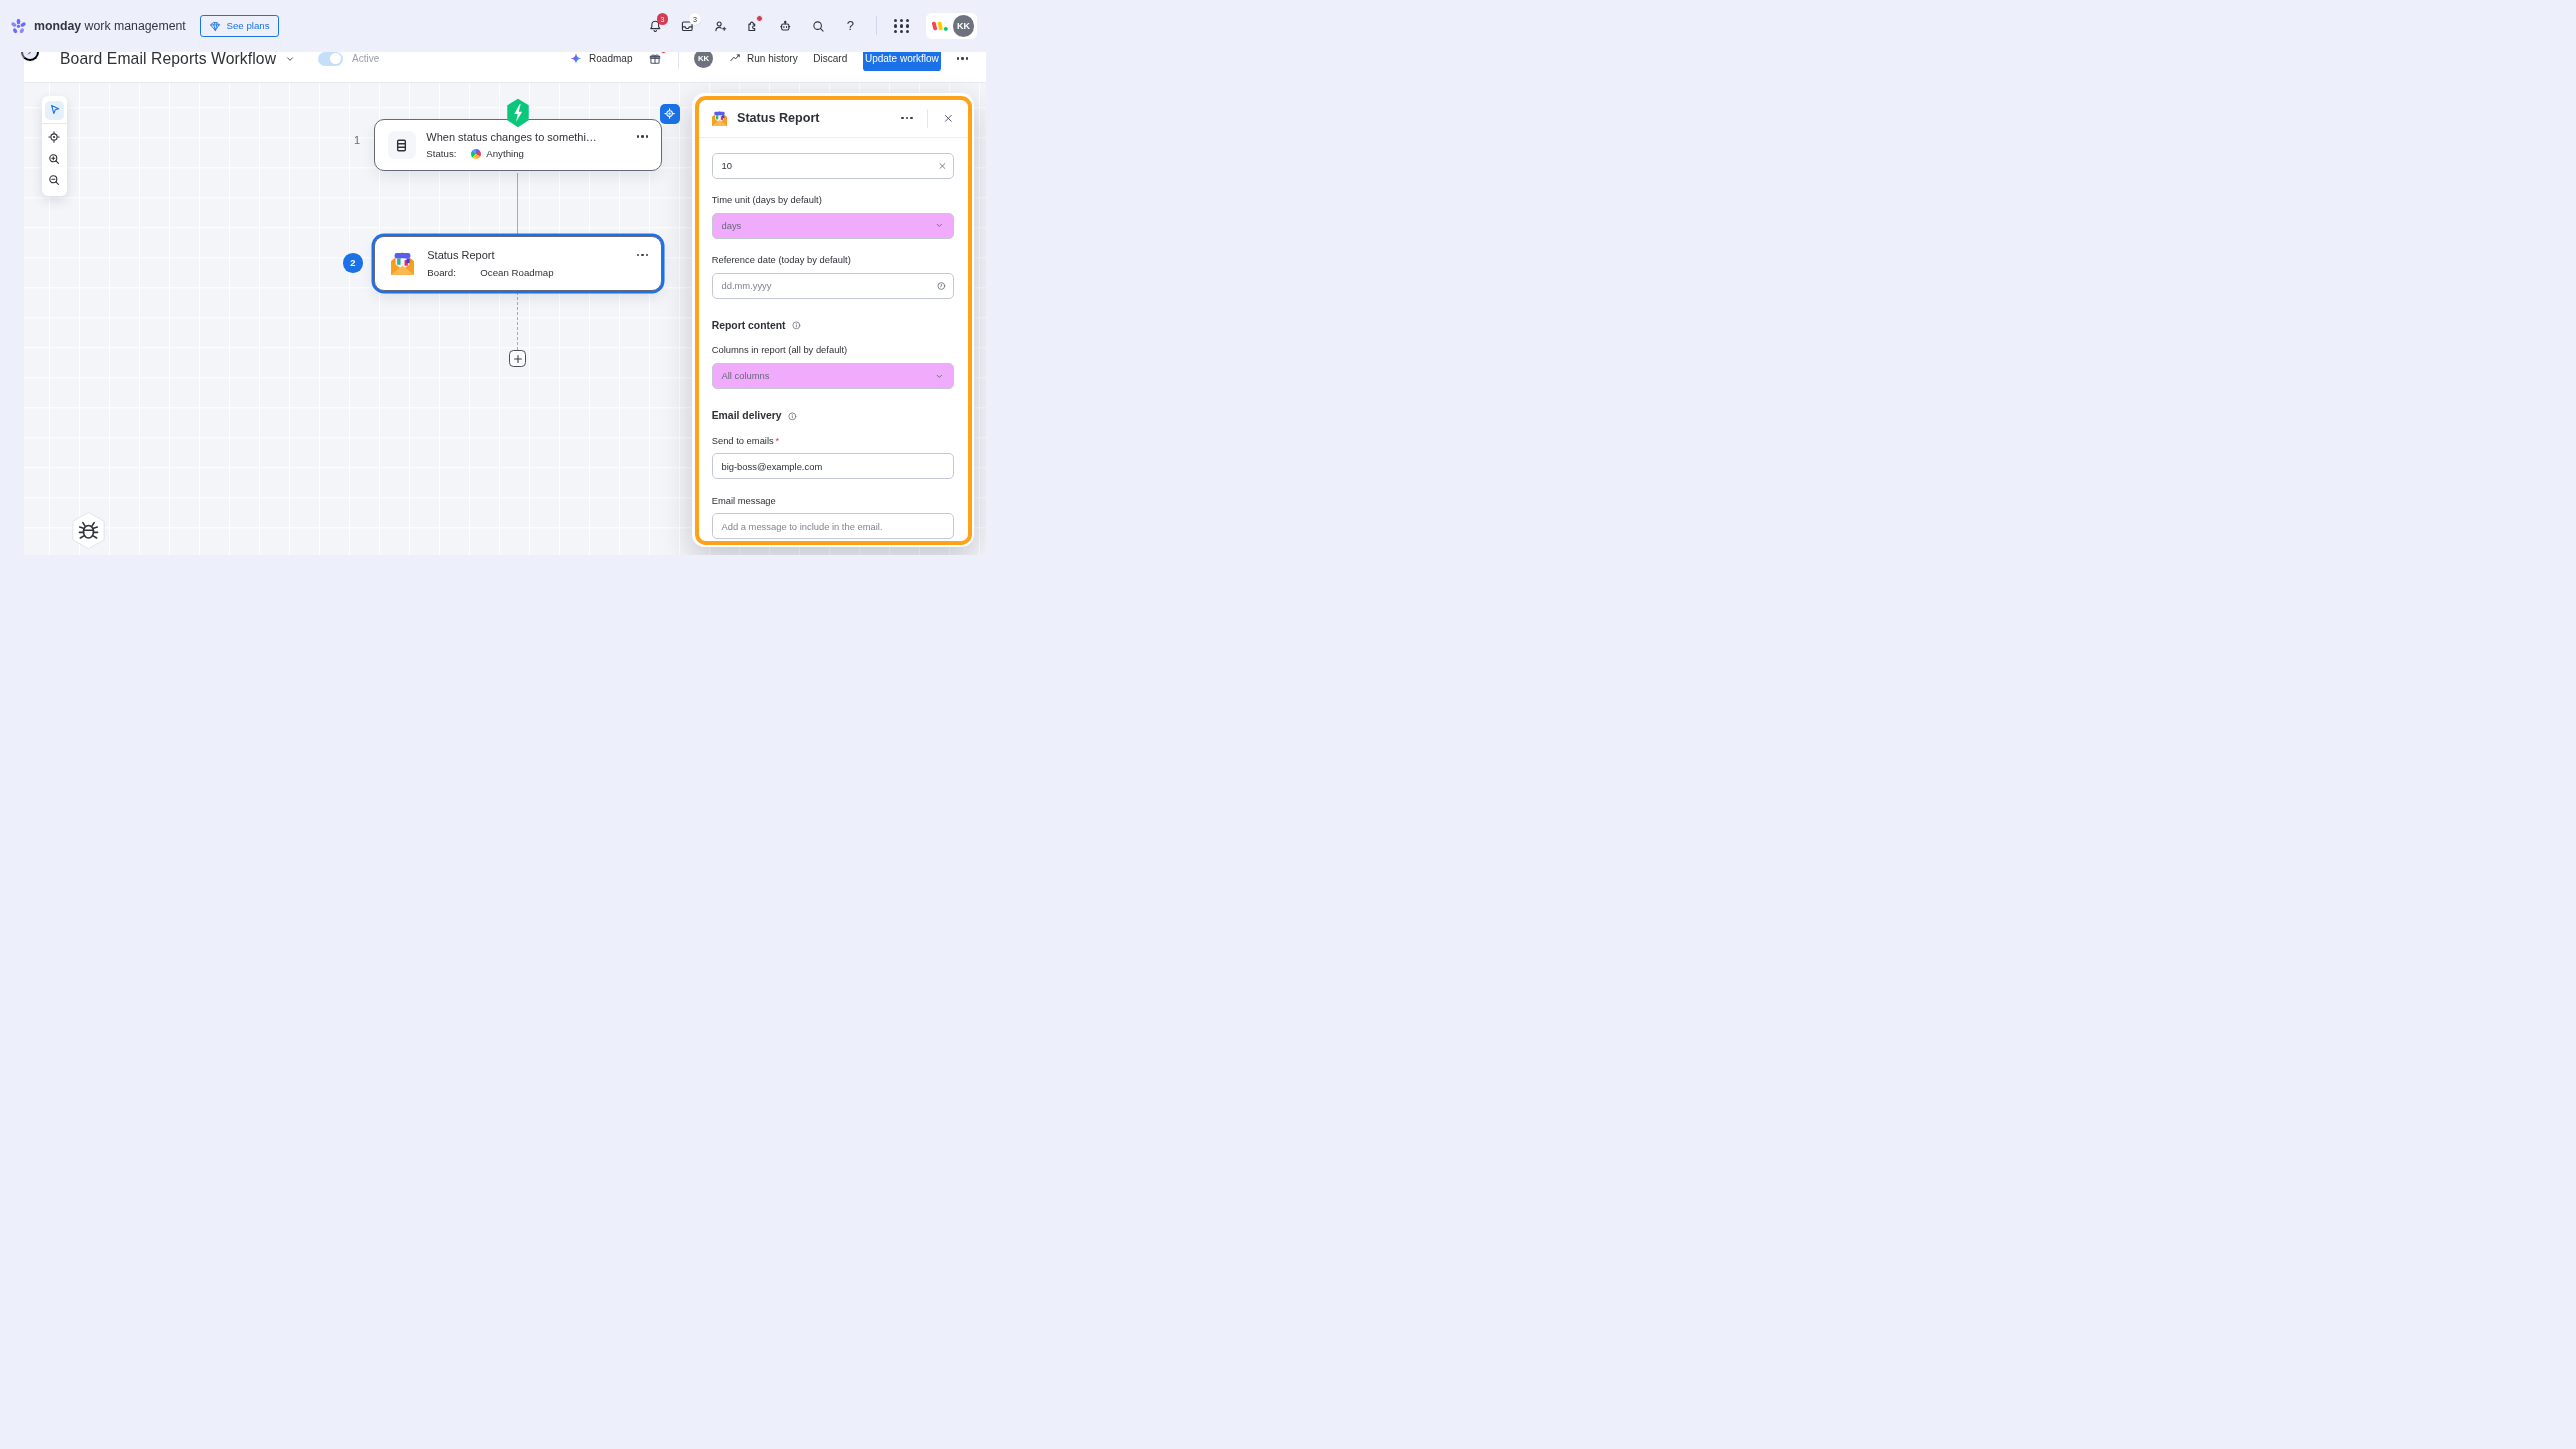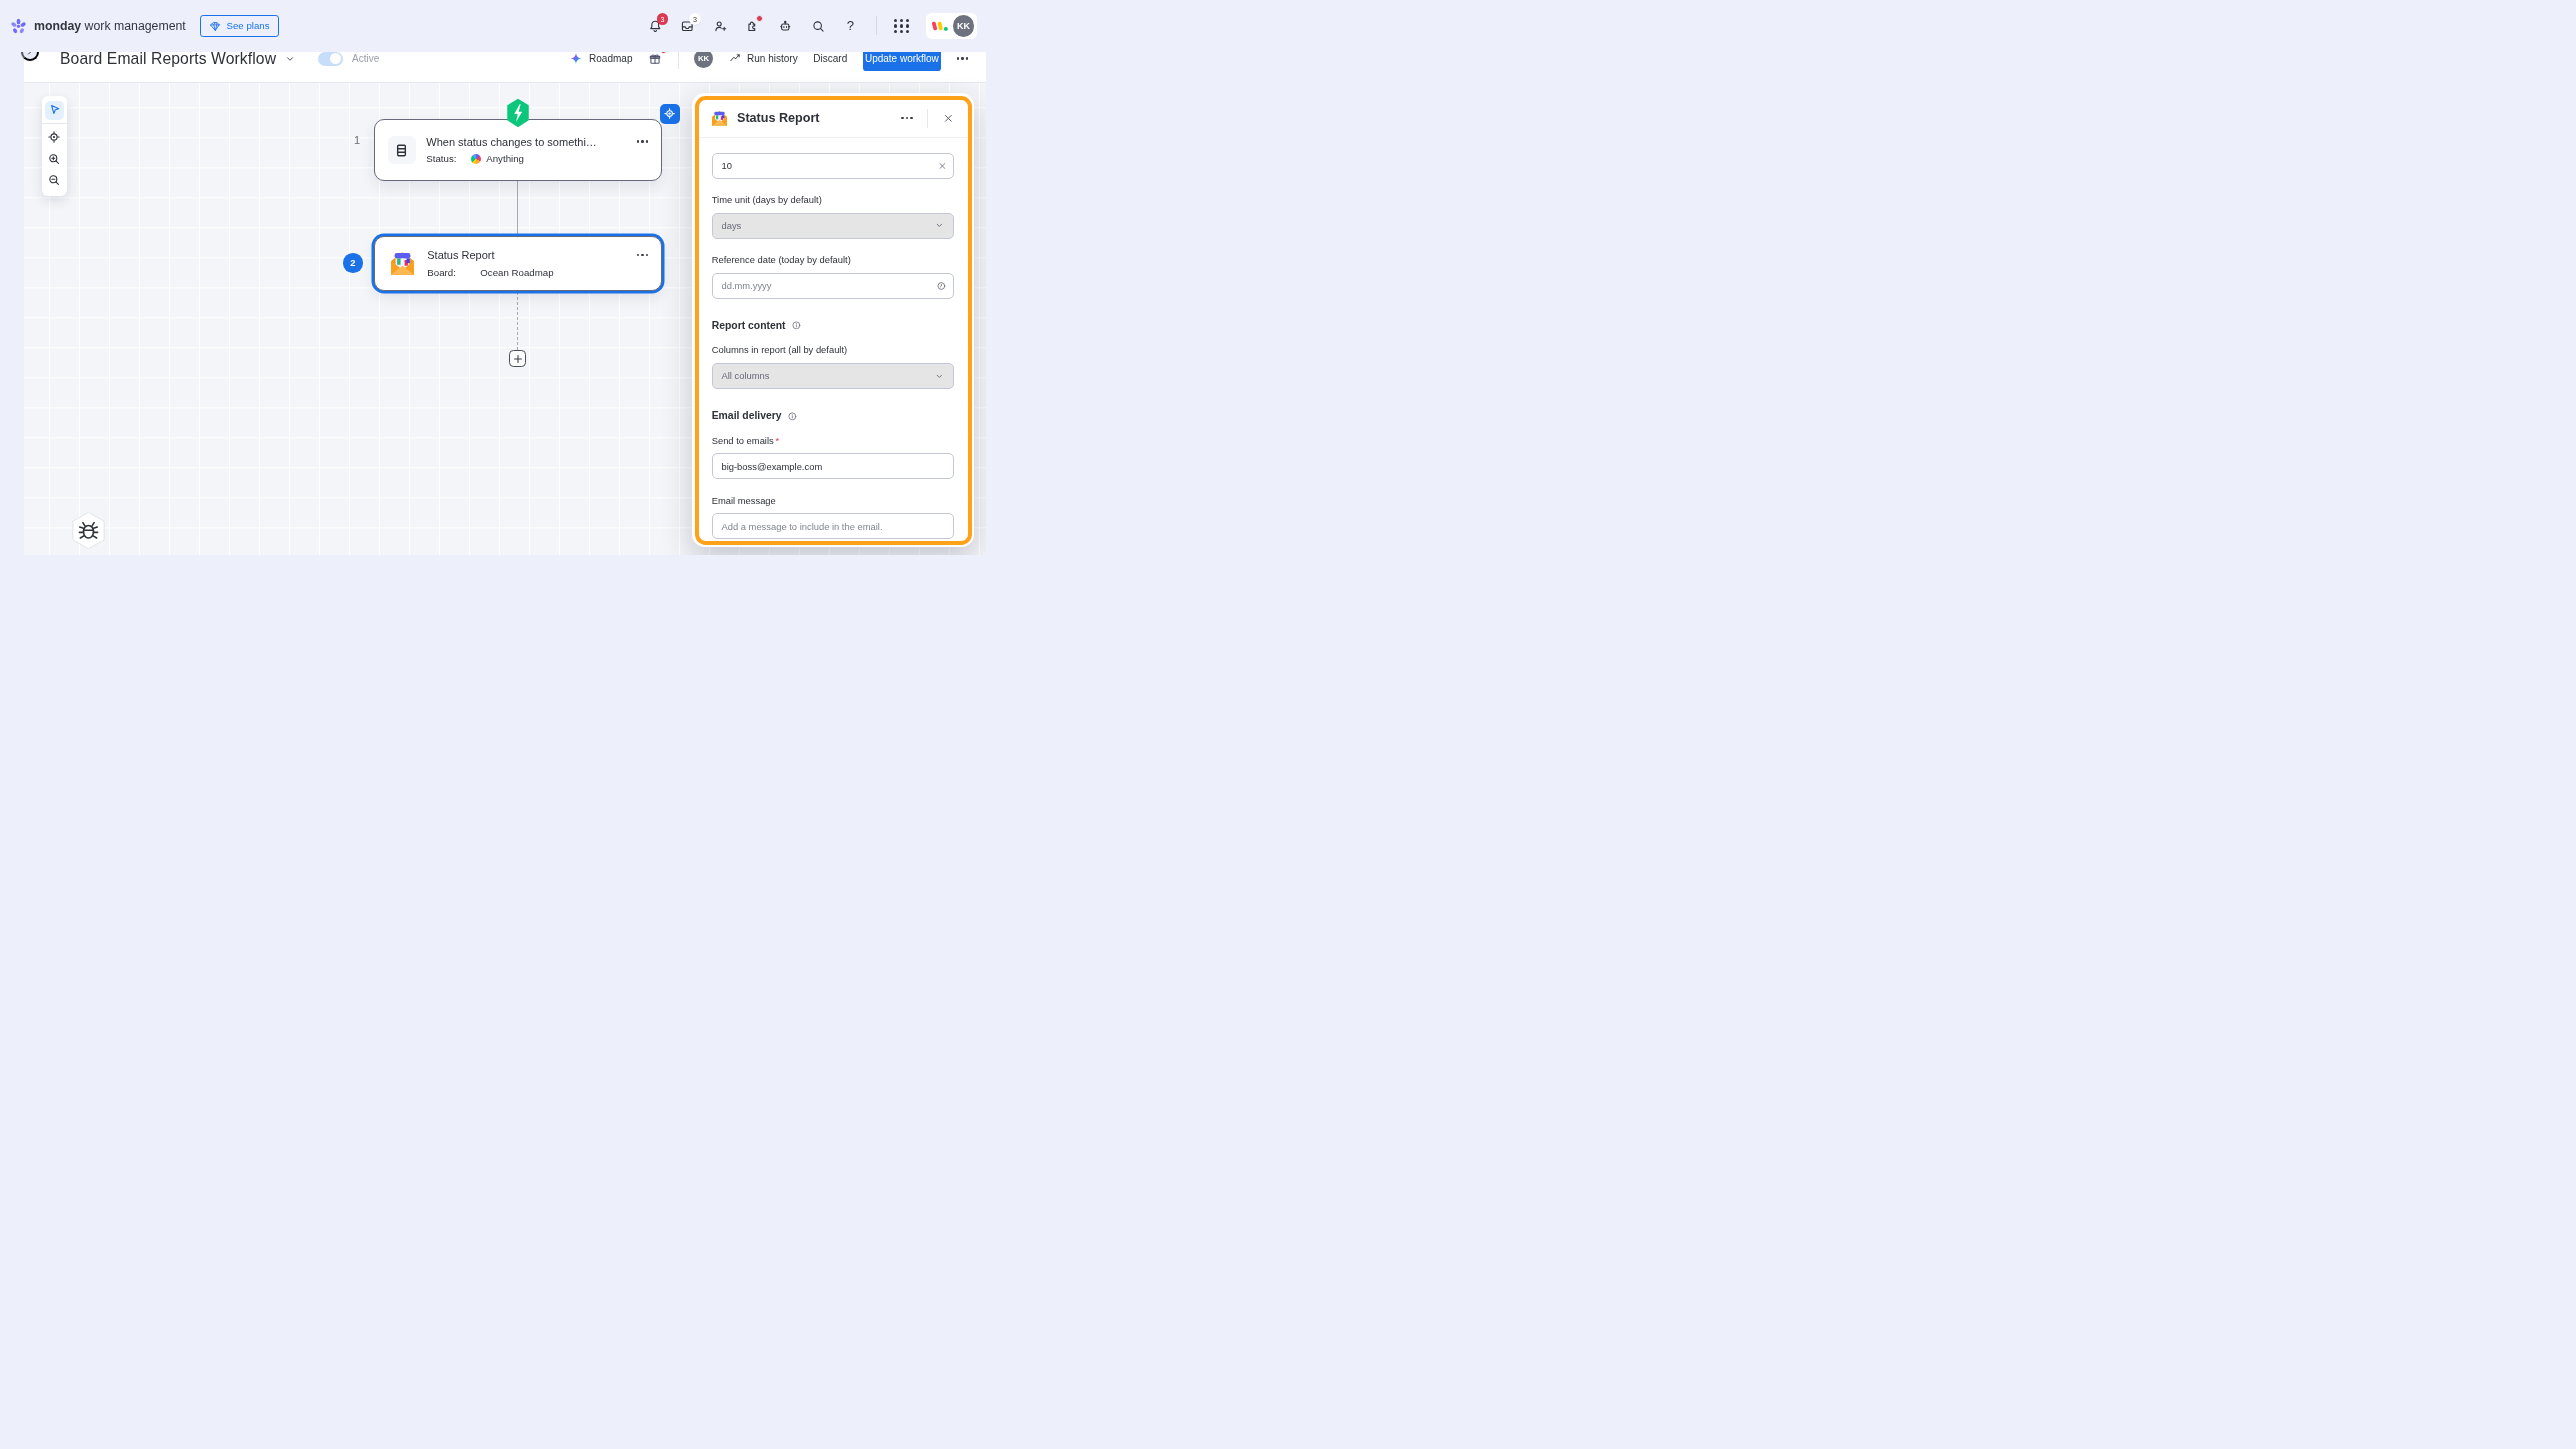--- a/index.html
+++ b/index.html
@@ -62,21 +62,21 @@
   .tool-divider{width:25px;height:0.6px;background:#e4e7ef;margin:2.5px 0;}
   .locate-btn{position:absolute;left:636px;top:21px;width:19.5px;height:19.5px;border-radius:5px;background:var(--primary-blue);display:flex;align-items:center;justify-content:center;cursor:pointer;z-index:5;}
 
   .conn-solid{position:absolute;left:493px;top:90px;width:0.9px;height:62px;background:#a6a9b6;}
   .conn-dashed{position:absolute;left:493px;top:209px;height:58px;border-left:1px dashed #a6a9b6;}
   .hex-badge{position:absolute;left:482px;top:15px;z-index:4;}
   .step-num{position:absolute;left:330px;top:51px;font-size:11px;color:var(--text-secondary);}
   .step-badge{position:absolute;left:319px;top:170px;width:19.5px;height:19.5px;border-radius:50%;background:var(--primary-blue);color:#fff;font-size:9.4px;font-weight:600;display:flex;align-items:center;justify-content:center;z-index:4;}
 
   .node{position:absolute;background:#fff;border-radius:10px;display:flex;align-items:center;padding:0 12.6px;gap:10.7px;box-shadow:0 6.3px 14px rgba(35,42,74,.08);cursor:pointer;}
-  .node-1{left:350px;top:36px;width:288px;height:62px;border:1.3px solid #676879;z-index:3;}
+  .node-1{left:350px;top:36px;width:288px;height:52px;border:1.3px solid #676879;z-index:3;}
   .node-2{left:350px;top:153px;width:288px;height:55px;border:1.3px solid #676879;box-shadow:0 0 0 2.5px var(--primary-blue),0 6.3px 14px rgba(35,42,74,.10);z-index:3;}
   .node-icon-tile{width:28px;height:28px;border-radius:6.3px;background:#f5f6fa;display:flex;align-items:center;justify-content:center;flex:none;}
   .node-body{flex:1;display:flex;flex-direction:column;gap:5.7px;min-width:0;}
   .node-title-row{display:flex;align-items:center;justify-content:space-between;}
   .node-title{font-size:11px;color:#2e3138;white-space:nowrap;overflow:hidden;}
   .node-sub{display:flex;align-items:center;font-size:9.7px;color:#2e3138;}
   .node-sub .lbl{width:43px;flex:none;}
   .pie{width:10.7px;height:10.7px;border-radius:50%;flex:none;margin:0 5px 0 1.3px;
     background:conic-gradient(#6c5ce7 0 13%,#e2445c 13% 33%,#fdab3d 33% 49%,#ffcb00 49% 64%,#00c875 64% 85%,#579bfc 85% 100%);}
   .plus-btn{position:absolute;left:485px;top:267px;width:17px;height:17px;border:1.1px solid #4b4e59;border-radius:4.4px;background:#fcfcfd;display:flex;align-items:center;justify-content:center;cursor:pointer;z-index:3;}
@@ -91,21 +91,21 @@
   .icon-btn{width:19px;height:19px;display:flex;align-items:center;justify-content:center;cursor:pointer;border-radius:3.8px;color:#50546a;}
   .panel-body{flex:1;padding:0 13.2px 11.3px;overflow:hidden;}
   .f-label{font-size:9.4px;color:#2e3138;margin:15.7px 0 7.5px;}
   .f-label .req{color:#d83a52;margin-left:1.9px;}
   .section-h{display:flex;align-items:center;gap:5.7px;margin-top:21.4px;}
   .section-h b{font-size:10.4px;font-weight:700;color:#2e3138;}
   .inp-wrap{position:relative;}
   .p-input{width:100%;height:26px;border:0.6px solid var(--input-border);border-radius:5px;padding:0 24px 0 8.8px;font-size:9.4px;color:#2e3138;background:#fff;outline:none;}
   .p-input::placeholder{color:#80848f;}
   .inp-icon{position:absolute;right:7.5px;top:50%;transform:translateY(-50%);color:#676879;cursor:pointer;}
-  .p-select{height:26px;border:0.6px solid var(--input-border);border-radius:5px;display:flex;align-items:center;justify-content:space-between;padding:0 8.2px 0 8.8px;font-size:9.4px;color:var(--text-secondary);cursor:pointer;background:#e5e5e5;}
+  .p-select{height:26px;border:0.6px solid var(--input-border);border-radius:5px;display:flex;align-items:center;justify-content:space-between;padding:0 8.2px 0 8.8px;font-size:9.4px;color:var(--text-secondary);cursor:pointer;background:#f0abfc;}
   .mt24{margin-top:15px;}
 </style>
 </head>
 <body>
 
 <header class="topbar">
   <div class="brand">
     <span>
       <svg width="17" height="17" viewBox="0 0 27 27">
         <ellipse cx="13.5" cy="5.4" rx="3" ry="4.4" fill="#6f6af8"></ellipse>

